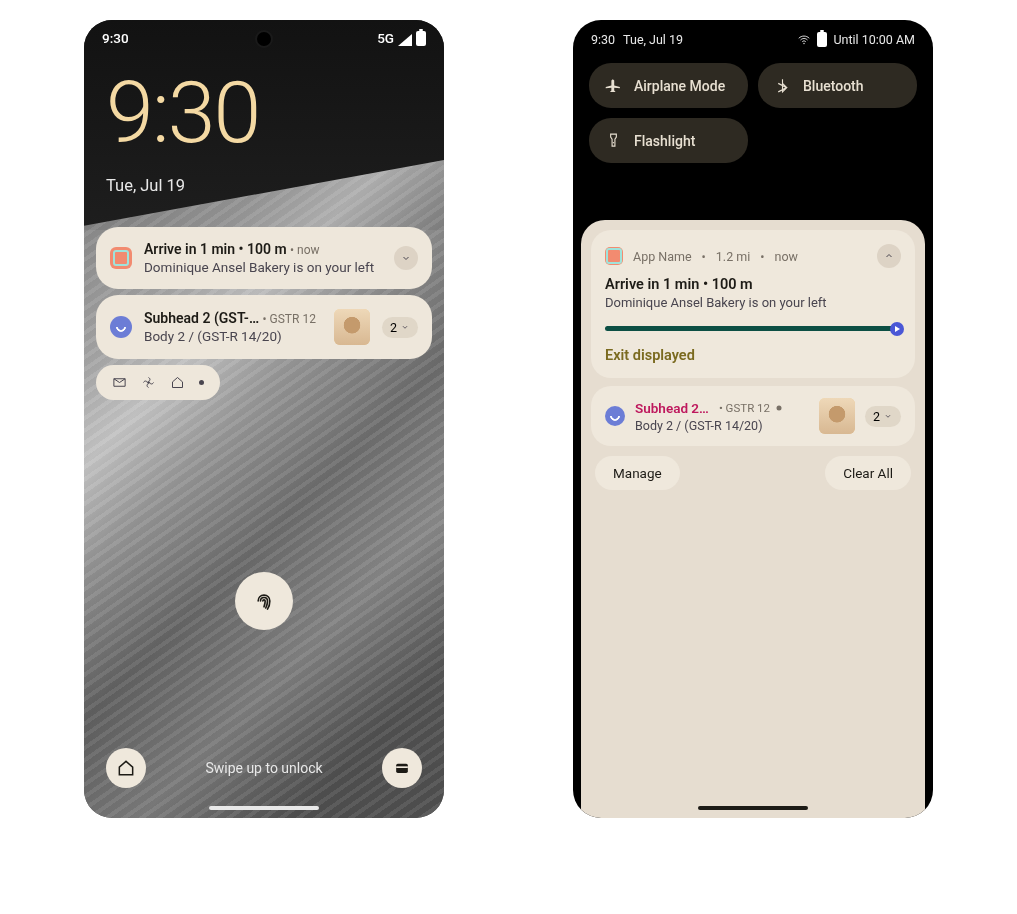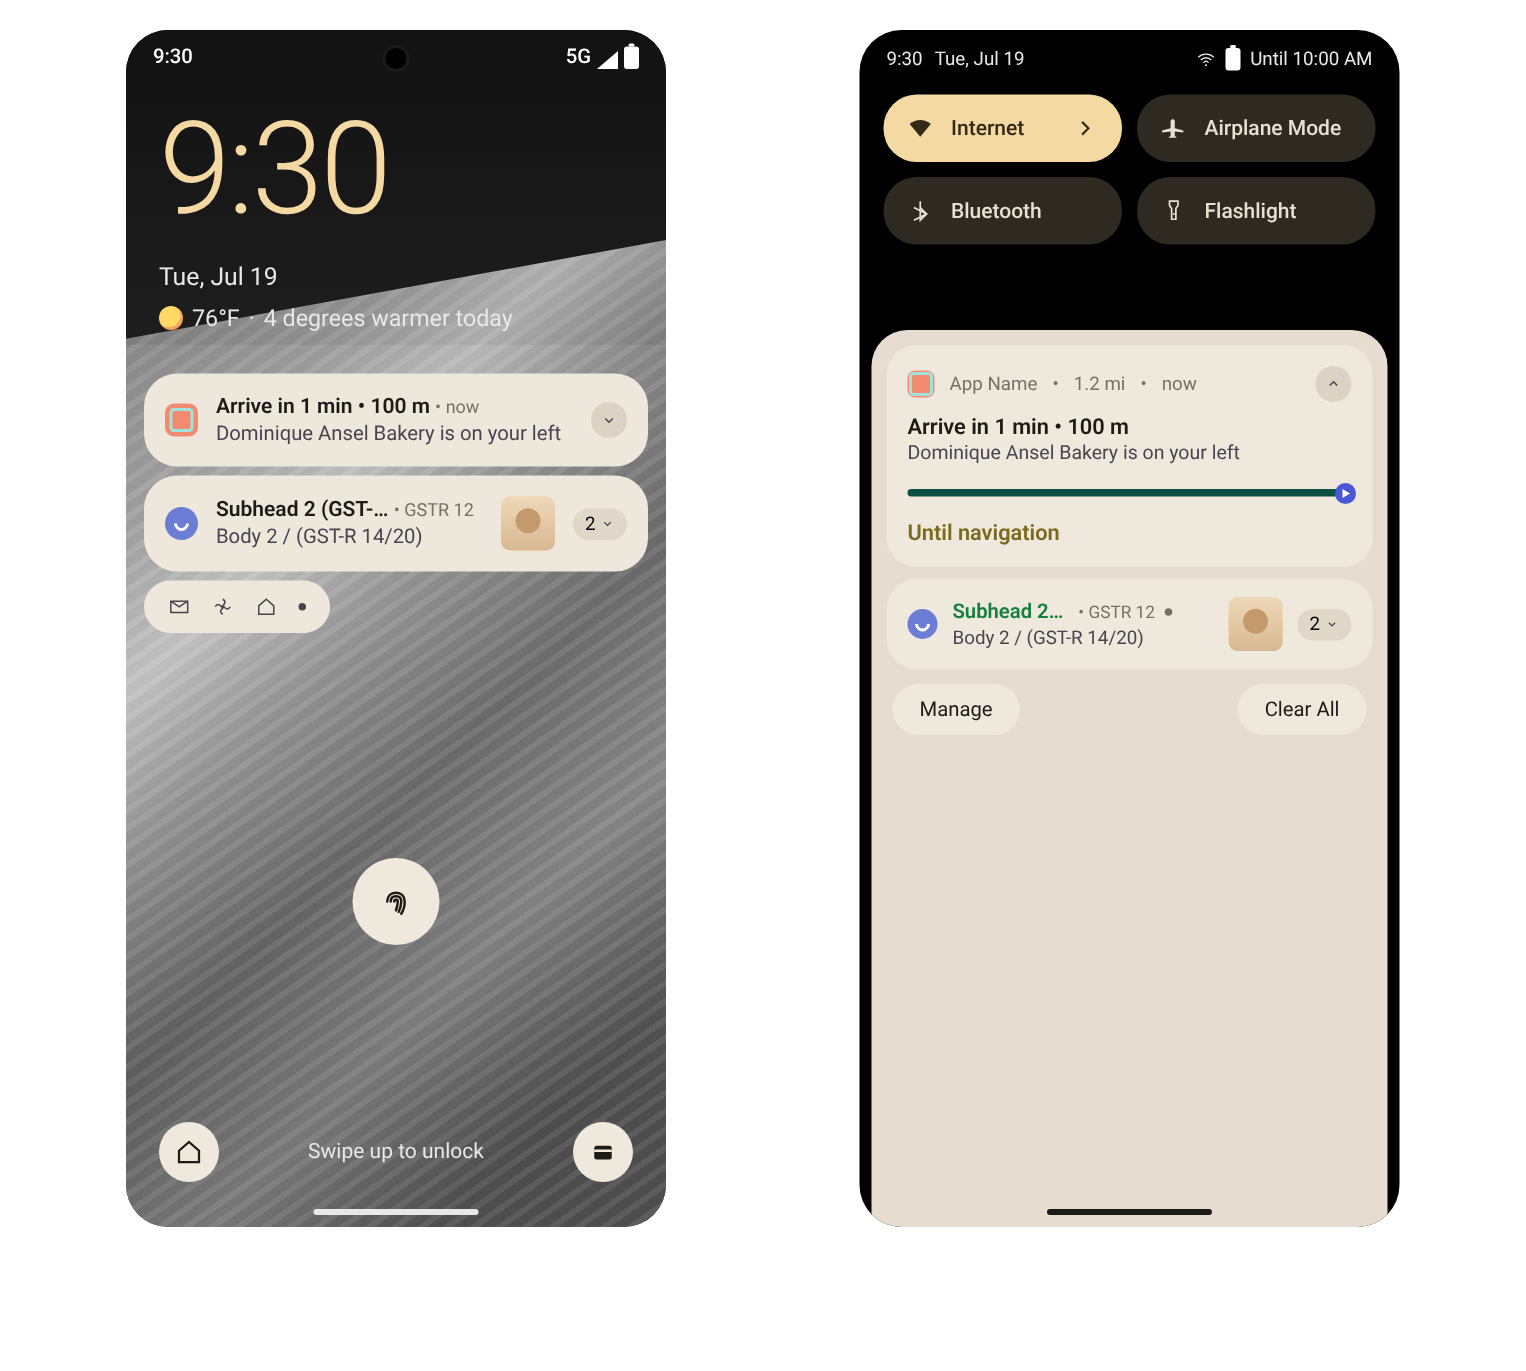--- a/index.html
+++ b/index.html
@@ -256,21 +256,21 @@
   }
   .progress-dot::after{content:"";width:0;height:0;border-left:5px solid #fff;border-top:3px solid transparent;border-bottom:3px solid transparent;margin-left:1px;}
   .exit-nav { color:#7a6a1f; font-size:14.5px; font-weight:600; margin-top:16px; }
   .shade-card2 {
     background:#efe8dc;
     border-radius:20px;
     padding: 12px 14px;
     display:flex; align-items:center; gap:10px;
   }
   .shade-card2 .mid{flex:1;min-width:0;}
-  .shade-card2 .t1{font-size:13.5px;font-weight:600;color:#15803d; white-space:nowrap; overflow:hidden; text-overflow:ellipsis;}
+  .shade-card2 .t1{font-size:13.5px;font-weight:600;color:#be185d; white-space:nowrap; overflow:hidden; text-overflow:ellipsis;}
   .shade-card2 .t2{font-size:12.5px;color:#49454f;margin-top:2px;}
   .shade-card2 .meta{font-size:11.5px;color:#787066;display:flex;align-items:center;gap:4px;white-space:nowrap;}
   .shade-actions{display:flex;justify-content:space-between;padding:10px 4px 0;}
   .pill-btn{background:#efe8dc;border-radius:18px;padding:9px 18px;font-size:13.5px;color:#1d1b16;}
 </style>
 </head>
 <body>
 
 <div class="container">
 
@@ -284,26 +284,20 @@
         <div class="camera-hole"></div>
         <div class="icons-right">
           <span>5G</span>
           <span class="sig-icon"></span>
           <span class="batt-icon"></span>
         </div>
       </div>
 
       <div class="clock">9:30</div>
       <div class="date-row">Tue, Jul 19</div>
-      <div class="weather-row">
-        <span class="sun-icon"></span>
-        <span>76°F</span>
-        <span>·</span>
-        <span>4 degrees warmer today</span>
-      </div>
 
       <div class="notif-stack">
 
         <div class="notif-card">
           <div class="notif-icon"></div>
           <div class="notif-body">
             <div class="notif-title">
               <span>Arrive in 1 min • 100 m</span>
               <span class="notif-meta">• now</span>
             </div>
@@ -388,29 +382,20 @@
           <span class="wifi-arc"><svg viewBox="0 0 24 24">
                 <path d="M3 9c5-5 13-5 18 0M6 12c3.5-3.5 8.5-3.5 12 0M9 15c2-2 4-2 6 0" fill="none" stroke="#e8e8e8" stroke-width="1.6"></path>
                 <circle cx="12" cy="18" r="1.2" fill="#e8e8e8"></circle>
               </svg></span>
           <span class="batt-icon"></span>
           <span>Until 10:00 AM</span>
         </div>
       </div>
 
       <div class="qs-grid">
-        <div class="qs-tile active">
-          <svg viewBox="0 0 24 24">
-              <path d="M12 20L2 8c6-5 14-5 20 0z" fill="#322a17"></path>
-            </svg>
-          <span>Internet</span>
-          <svg class="chev" viewBox="0 0 24 24">
-              <path d="M9 6l6 6-6 6" fill="none" stroke="#322a17" stroke-width="2"></path>
-            </svg>
-        </div>
         <div class="qs-tile">
           <svg viewBox="0 0 24 24">
               <path d="M21 14l-8-2V5l-2-2-2 2v7l-8 2v2l8-1v4l-2 2h8l-2-2v-4l8 1z" fill="#e8e0d2"></path>
             </svg>
           <span>Airplane Mode</span>
         </div>
         <div class="qs-tile">
           <svg viewBox="0 0 24 24">
               <path d="M12 3v18l6-6-12-6m0 12l12-6-6-6" fill="none" stroke="#e8e0d2" stroke-width="1.6"></path>
             </svg>
@@ -439,21 +424,21 @@
               <svg viewBox="0 0 24 24">
                   <path d="M7 14l5-5 5 5" fill="none" stroke="#49454f" stroke-width="2"></path>
                 </svg>
             </div>
           </div>
           <div class="shade-card-title">Arrive in 1 min • 100 m</div>
           <div class="shade-card-sub">Dominique Ansel Bakery is on your left</div>
           <div class="progress-track">
             <div class="progress-dot"></div>
           </div>
-          <div class="exit-nav">Until navigation</div>
+          <div class="exit-nav">Exit displayed</div>
         </div>
 
         <div class="shade-card2">
           <div class="notif-icon blue" style="width:20px;height:20px;"></div>
           <div class="mid">
             <div style="display:flex;align-items:center;gap:10px;">
               <span class="t1">Subhead 2…</span>
               <span class="meta">
                 <span>• GSTR 12</span>
                 <svg width="10" height="10" viewBox="0 0 24 24">

